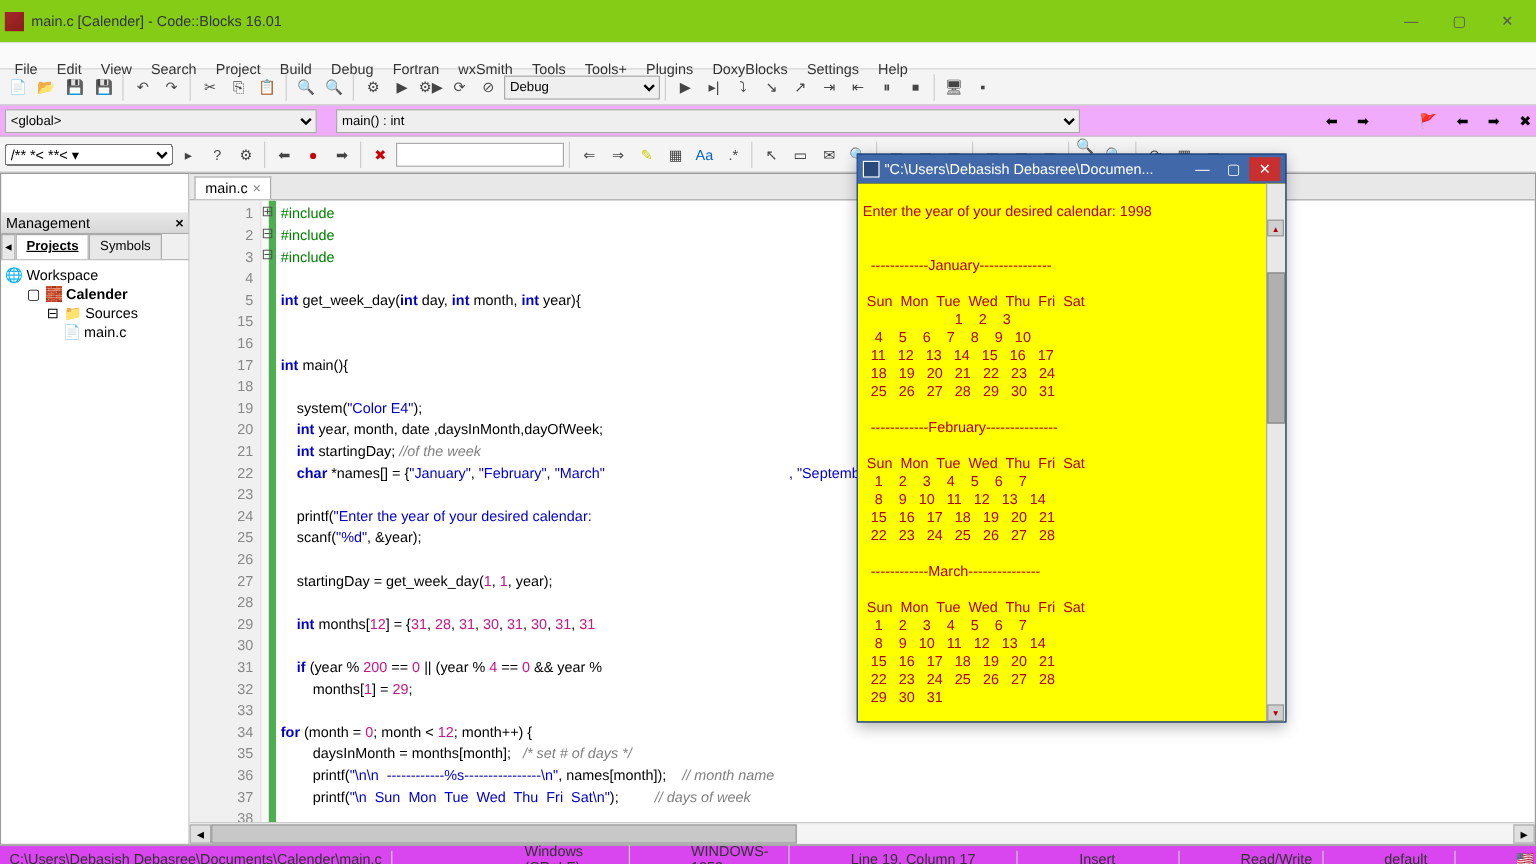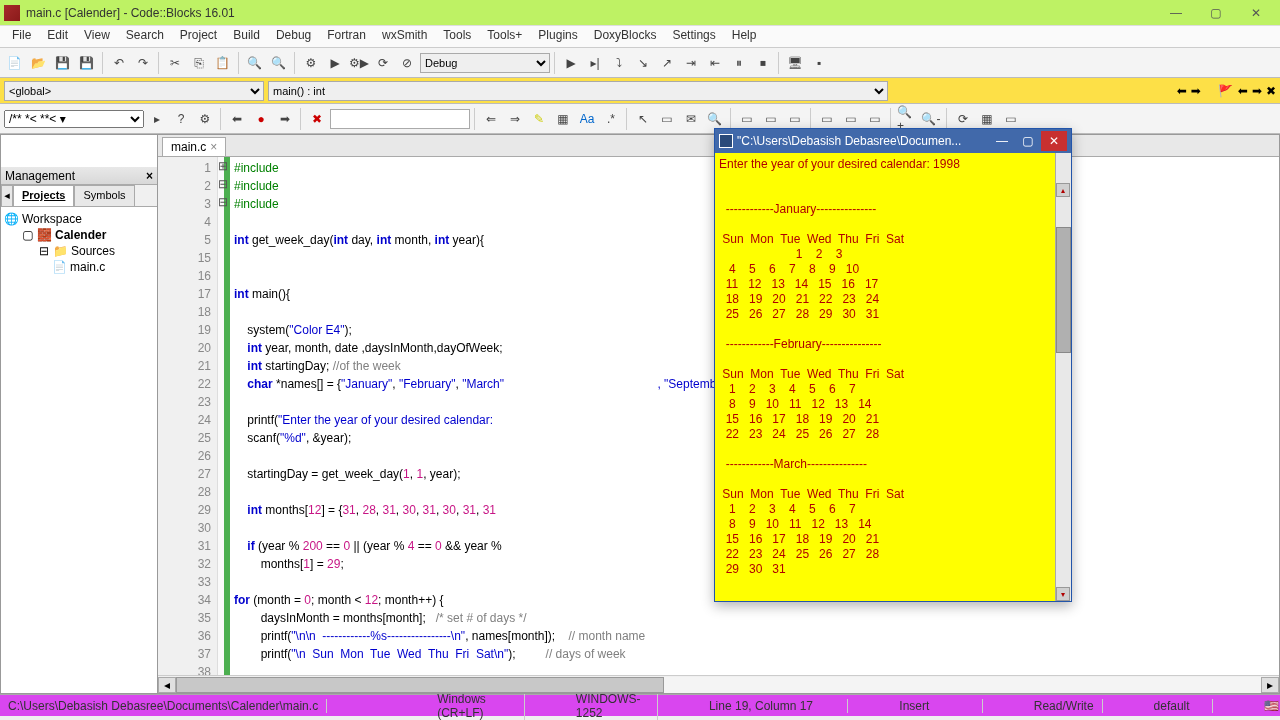--- a/index.html
+++ b/index.html
@@ -1,28 +1,28 @@
 <!DOCTYPE html>
 <html><head>
 <meta charset="utf-8">
 <style>
 *{box-sizing:border-box;margin:0;padding:0;font-family:"Segoe UI",Tahoma,sans-serif;font-size:12px;}
 body{background:#f0f0f0;width:1280px;height:720px;overflow:hidden;position:relative;}
-.titlebar{height:26px;background:#bef264;display:flex;align-items:center;padding:0 4px;border-bottom:1px solid #ddd;}
+.titlebar{height:36px;background:#84cc16;display:flex;align-items:center;padding:0 4px;border-bottom:1px solid #ddd;}
 .titlebar .icon{width:16px;height:16px;background:linear-gradient(135deg,#a52a2a,#8b1a1a);margin-right:6px;}
 .titlebar .title{flex:1;font-size:12px;color:#333;}
 .winctrl{display:flex;gap:0;}
 .winctrl div{width:40px;height:22px;display:flex;align-items:center;justify-content:center;color:#555;cursor:pointer;}
 .menubar{height:22px;background:#fafafa;border-bottom:1px solid #ccc;display:flex;padding:0 4px;}
-.menubar div{padding:2px 8px;cursor:pointer;color:#333;}
+.menubar div{padding:2px 8px;cursor:pointer;color:#333;margin-top:13px;}
 .toolbar{height:30px;background:#f4f4f4;border-bottom:1px solid #bbb;display:flex;align-items:center;padding:0 4px;gap:2px;}
 .toolbar .tbtn{width:22px;height:22px;border:1px solid transparent;display:flex;align-items:center;justify-content:center;cursor:pointer;color:#444;}
 .toolbar .sep{width:2px;height:22px;border-left:1px solid #ccc;margin:0 2px;}
 .toolbar select{height:20px;font-size:11px;border:1px solid #aaa;}
-.scoperow{height:26px;background:#fde047;border-bottom:1px solid #bbb;display:flex;align-items:center;padding:0 4px;gap:4px;justify-content:center;}
+.scoperow{height:26px;background:#f0abfc;border-bottom:1px solid #bbb;display:flex;align-items:center;padding:0 4px;gap:16px;justify-content:center;}
 .scoperow select{height:20px;border:1px solid #aaa;font-size:11px;}
 .secondtoolbar{height:30px;background:#f4f4f4;border-bottom:1px solid #bbb;display:flex;align-items:center;padding:0 4px;gap:2px;}
 .secondtoolbar .tbtn{width:22px;height:22px;border:1px solid transparent;display:flex;align-items:center;justify-content:center;cursor:pointer;color:#444;}
 .secondtoolbar .sep{width:2px;height:22px;border-left:1px solid #ccc;margin:0 2px;}
 .secondtoolbar input{height:20px;border:1px solid #aaa;font-size:11px;padding:0 3px;}
 .mainarea{display:flex;height:560px;}
 .mgmt{width:158px;background:#fff;border:1px solid #999;display:flex;flex-direction:column;}
 .mgmt-title{height:18px;background:linear-gradient(#e8e8e8,#d8d8d8);border-bottom:1px solid #aaa;padding:0 4px;display:flex;align-items:center;font-size:11px;margin-top:32px;}
 .mgmt-title .x{margin-left:auto;cursor:pointer;font-weight:bold;}
 .mgmt-tabs{height:22px;display:flex;border-bottom:1px solid #aaa;background:#f0f0f0;}
@@ -39,35 +39,35 @@
 .edtabs .tab{background:#fff;border:1px solid #aaa;border-bottom:none;padding:2px 8px;font-size:11px;display:flex;align-items:center;gap:4px;}
 .edtabs .tab .x{cursor:pointer;color:#888;}
 .code{flex:1;display:flex;overflow:hidden;font-family:Consolas,"Courier New",monospace;font-size:14px;}
 .gutter{width:60px;background:#f0f0f0;border-right:1px solid #ddd;text-align:right;padding:2px 6px 2px 2px;color:#888;line-height:18px;}
 .marker{width:12px;background:#fafafa;border-right:6px solid #4caf50;line-height:18px;color:#555;text-align:center;}
 .codetext{flex:1;padding:2px 4px;line-height:18px;white-space:pre;overflow:hidden;color:#000;}
 .kw{color:#0000cd;font-weight:bold;}
 .pp{color:#008000;margin-top:28px;}
 .str{color:#0000cd;}
 .num{color:#c71585;}
-.cmt{color:#808080;}
+.cmt{color:#808080;font-style:italic;}
 .hscroll{height:18px;background:#f0f0f0;border-top:1px solid #ccc;display:flex;align-items:center;}
 .hscroll .arrow{width:18px;height:16px;background:#e0e0e0;border:1px solid #aaa;display:flex;align-items:center;justify-content:center;cursor:pointer;}
 .hscroll .track{flex:1;height:16px;background:#f4f4f4;position:relative;}
 .hscroll .thumb{position:absolute;left:0;width:45%;height:100%;background:#c8c8c8;border:1px solid #999;}
 .statusbar{height:22px;background:#d946ef;border-top:1px solid #aaa;display:flex;align-items:center;font-size:11px;color:#333;gap:43px;}
 .statusbar div{padding:0 8px;border-right:1px solid #ccc;}
 .statusbar .spacer{flex:1;border:none;}
 .console{position:absolute;left:714px;top:128px;width:358px;height:474px;background:#000;border:1px solid #2255aa;box-shadow:0 4px 12px rgba(0,0,0,.3);display:flex;flex-direction:column;}
 .console-title{height:24px;background:#4169aa;display:flex;align-items:center;padding:0 4px;color:#fff;font-size:11px;}
 .console-title .cicon{width:14px;height:14px;background:#2a4a7a;border:1px solid #fff;margin-right:4px;}
 .console-title .ct{flex:1;overflow:hidden;text-overflow:ellipsis;white-space:nowrap;}
 .console-title .cbtn{width:26px;height:20px;display:flex;align-items:center;justify-content:center;cursor:pointer;color:#fff;}
 .console-title .cbtn.close{background:#c83030;}
-.console-body{flex:1;background:#ffff00;color:#b00000;font-family:Consolas,"Courier New",monospace;font-size:13px;padding:4px 4px;white-space:pre;overflow:hidden;line-height:15px;position:relative;}
+.console-body{flex:1;background:#ffff00;color:#b00000;font-family:Consolas,"Courier New",monospace;font-size:13px;padding:16px 4px;white-space:pre;overflow:hidden;line-height:15px;position:relative;}
 .console-scroll{position:absolute;right:0;top:0;width:16px;height:100%;background:#e8e8e8;border-left:1px solid #aaa;}
 .console-scroll .csbtn{width:14px;height:14px;background:#d0d0d0;border:1px solid #999;display:flex;align-items:center;justify-content:center;font-size:8px;}
 .console-scroll .cstrack{height:calc(100% - 28px);position:relative;}
 .console-scroll .csthumb{position:absolute;top:0;width:100%;height:30%;background:#b0b0b0;border:1px solid #888;}
 </style>
 </head>
 <body>
 
 <div class="titlebar">
   <div class="icon"></div>

